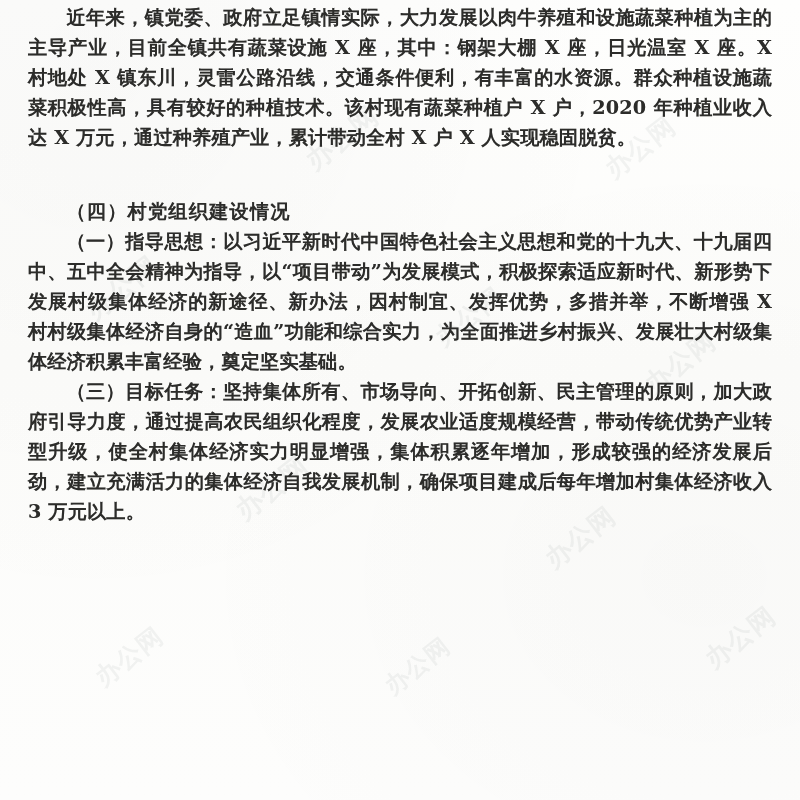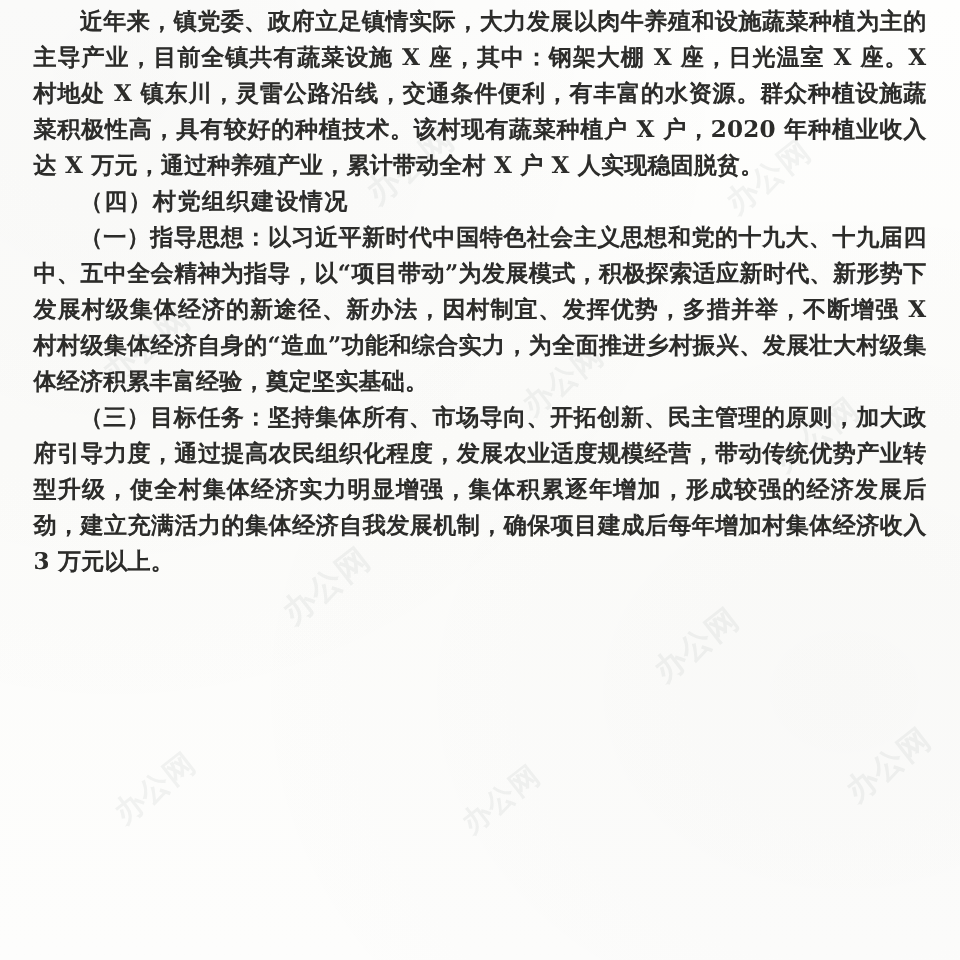--- a/index.html
+++ b/index.html
@@ -79,20 +79,21 @@
   }
 
   .para {
     text-indent: 2em;
   }
 
   .heading {
     font-weight: 700;
     text-indent: 2em;
     letter-spacing: 1.2px;
+    margin-top: 44px;
   }
 
   
   #content .para, #content .heading {
     text-shadow: 0 0 0.35px rgba(44,44,42,0.28);
     font-weight: bold;
   }
 
   #first-para { margin-top: 3px; }
 </style>

